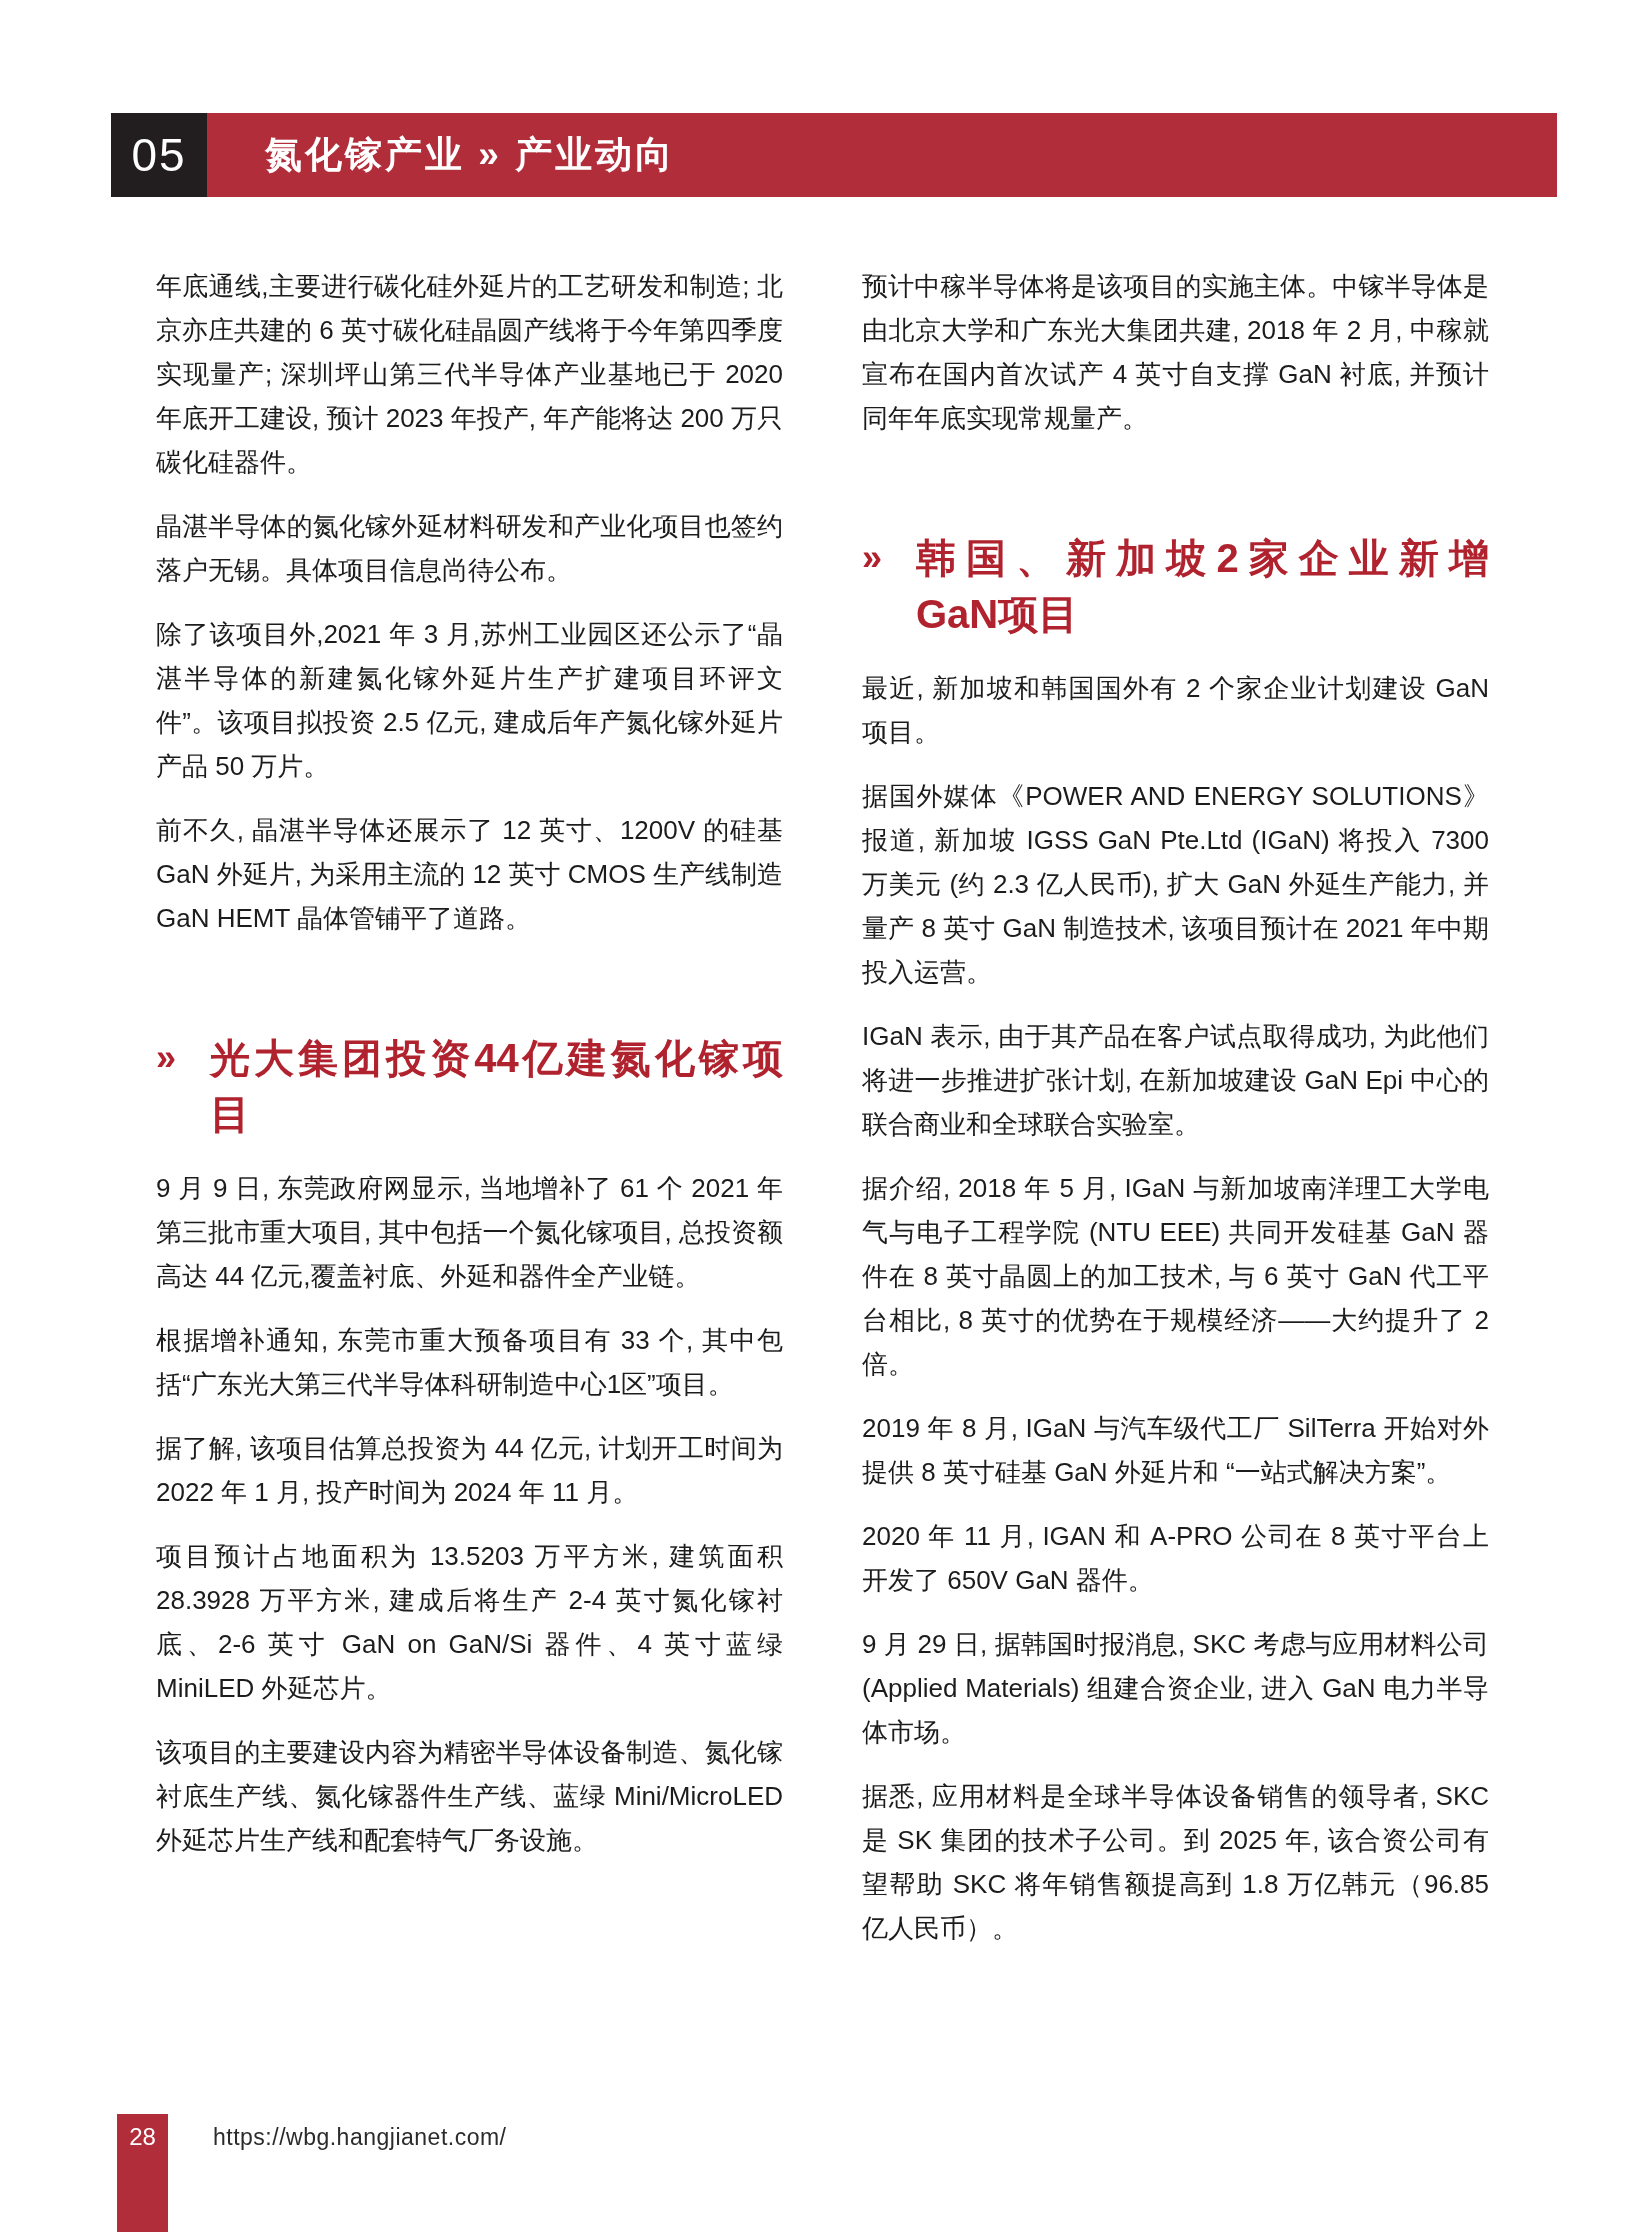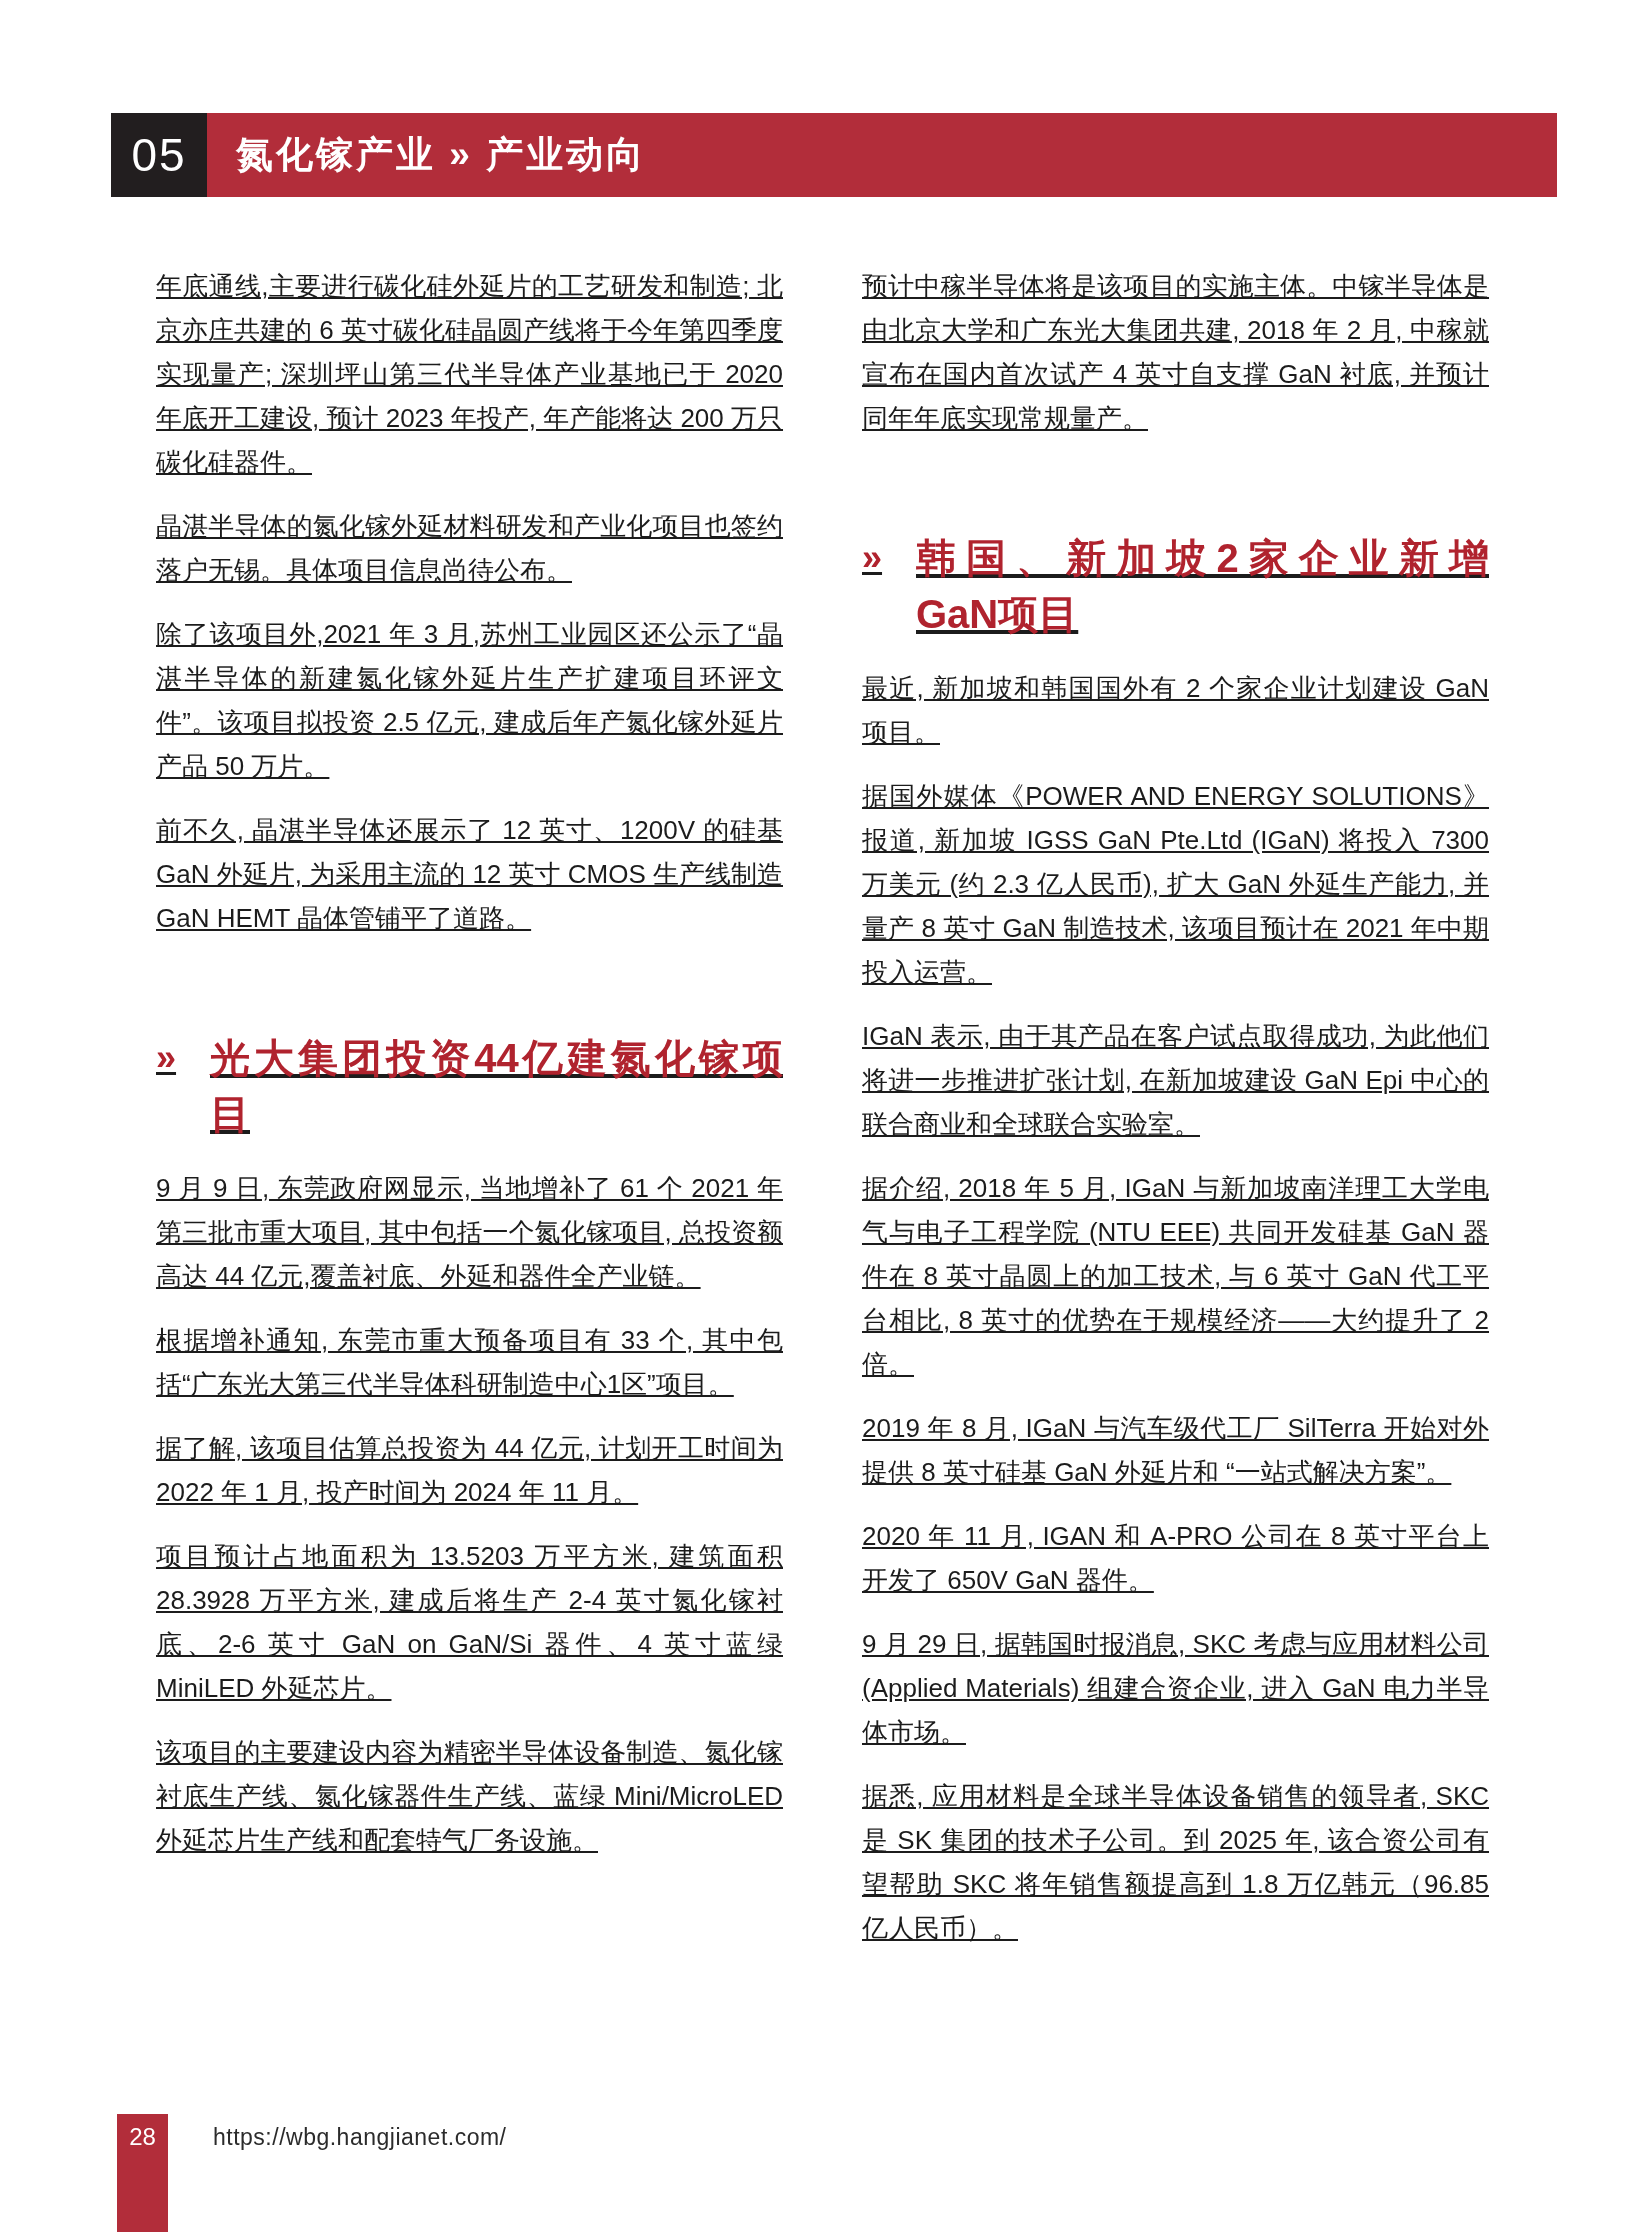--- a/index.html
+++ b/index.html
@@ -31,32 +31,31 @@
     display: flex;
     align-items: center;
     justify-content: center;
   }
   .banner {
     flex: 1;
     background: var(--accent, #b22d3a);
     color: #ffffff;
     display: flex;
     align-items: center;
-    padding-left: 29px;
+    padding-left: 58px;
     font-size: 37px;
     font-weight: bold;
     letter-spacing: 3px;
   }
 
   
   .col {
     position: absolute;
     top: 264px;
     width: 627px;
-    text-decoration: underline;
   }
   .col-left  { left: 156px; }
   .col-right { left: 862px; }
 
   p.body-para {
     margin: 0 0 20px 0;
     font-size: 26px;
     line-height: 44px;
     text-align: justify;
     text-justify: inter-ideograph;

